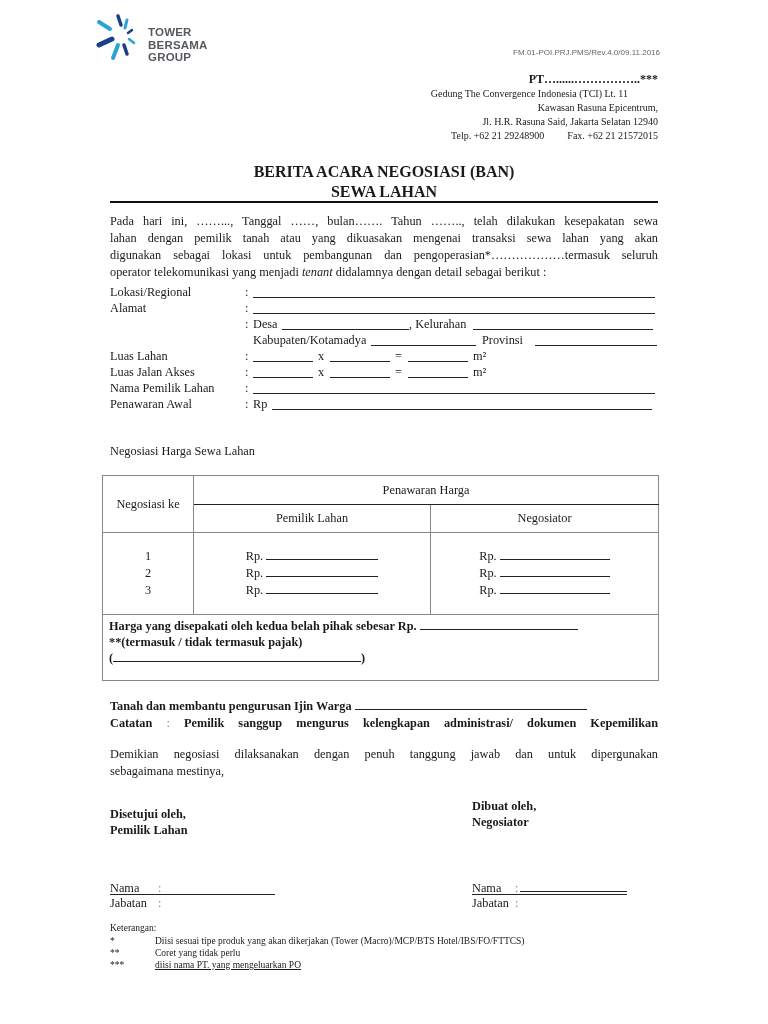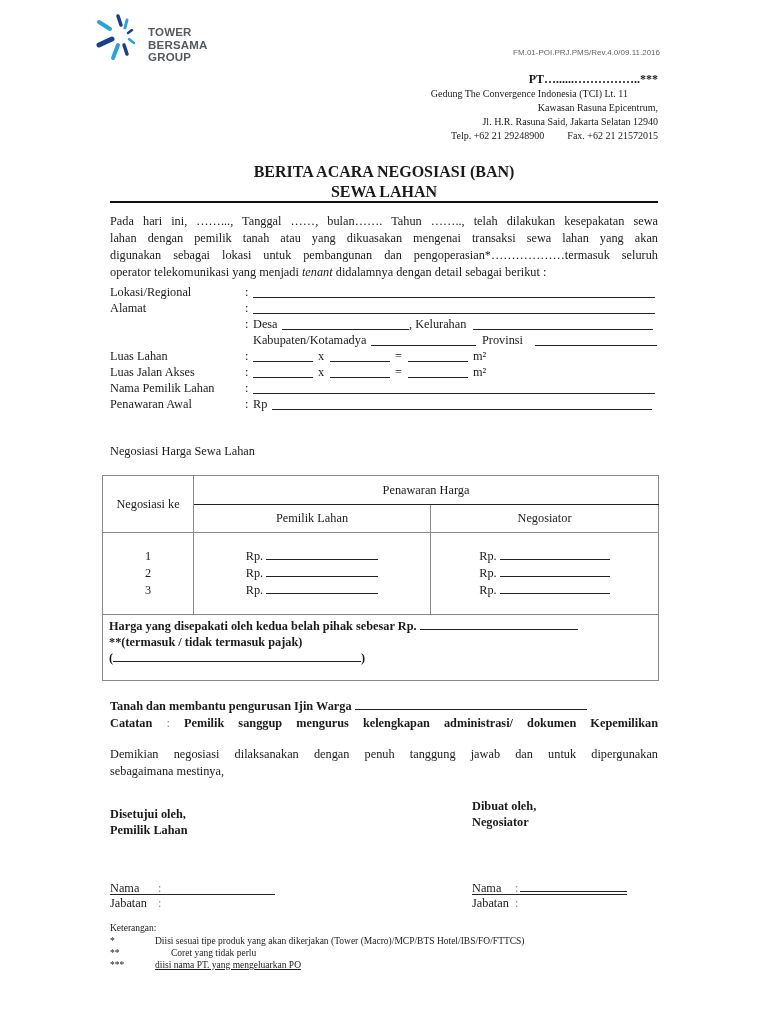--- a/index.html
+++ b/index.html
@@ -215,19 +215,19 @@
 </div>
 
 <div class="abs small" style="left:110px;top:922px;width:550px;">
   <div>Keterangan:</div>
   <div style="position:relative;height:12px;">
     <span>*</span>
     <span class="abs" style="left:45px;">Diisi sesuai tipe produk yang akan dikerjakan (Tower (Macro)/MCP/BTS Hotel/IBS/FO/FTTCS)</span>
   </div>
   <div style="position:relative;height:12px;">
     <span>**</span>
-    <span class="abs" style="left:45px;margin-left:16px;">Coret yang tidak perlu</span>
+    <span class="abs" style="left:45px;">Coret yang tidak perlu</span>
   </div>
   <div style="position:relative;height:12px;">
     <span>***</span>
     <span class="abs" style="left:45px;text-decoration:underline;">diisi nama PT. yang mengeluarkan PO</span>
   </div>
 </div>
 
 </body></html>

